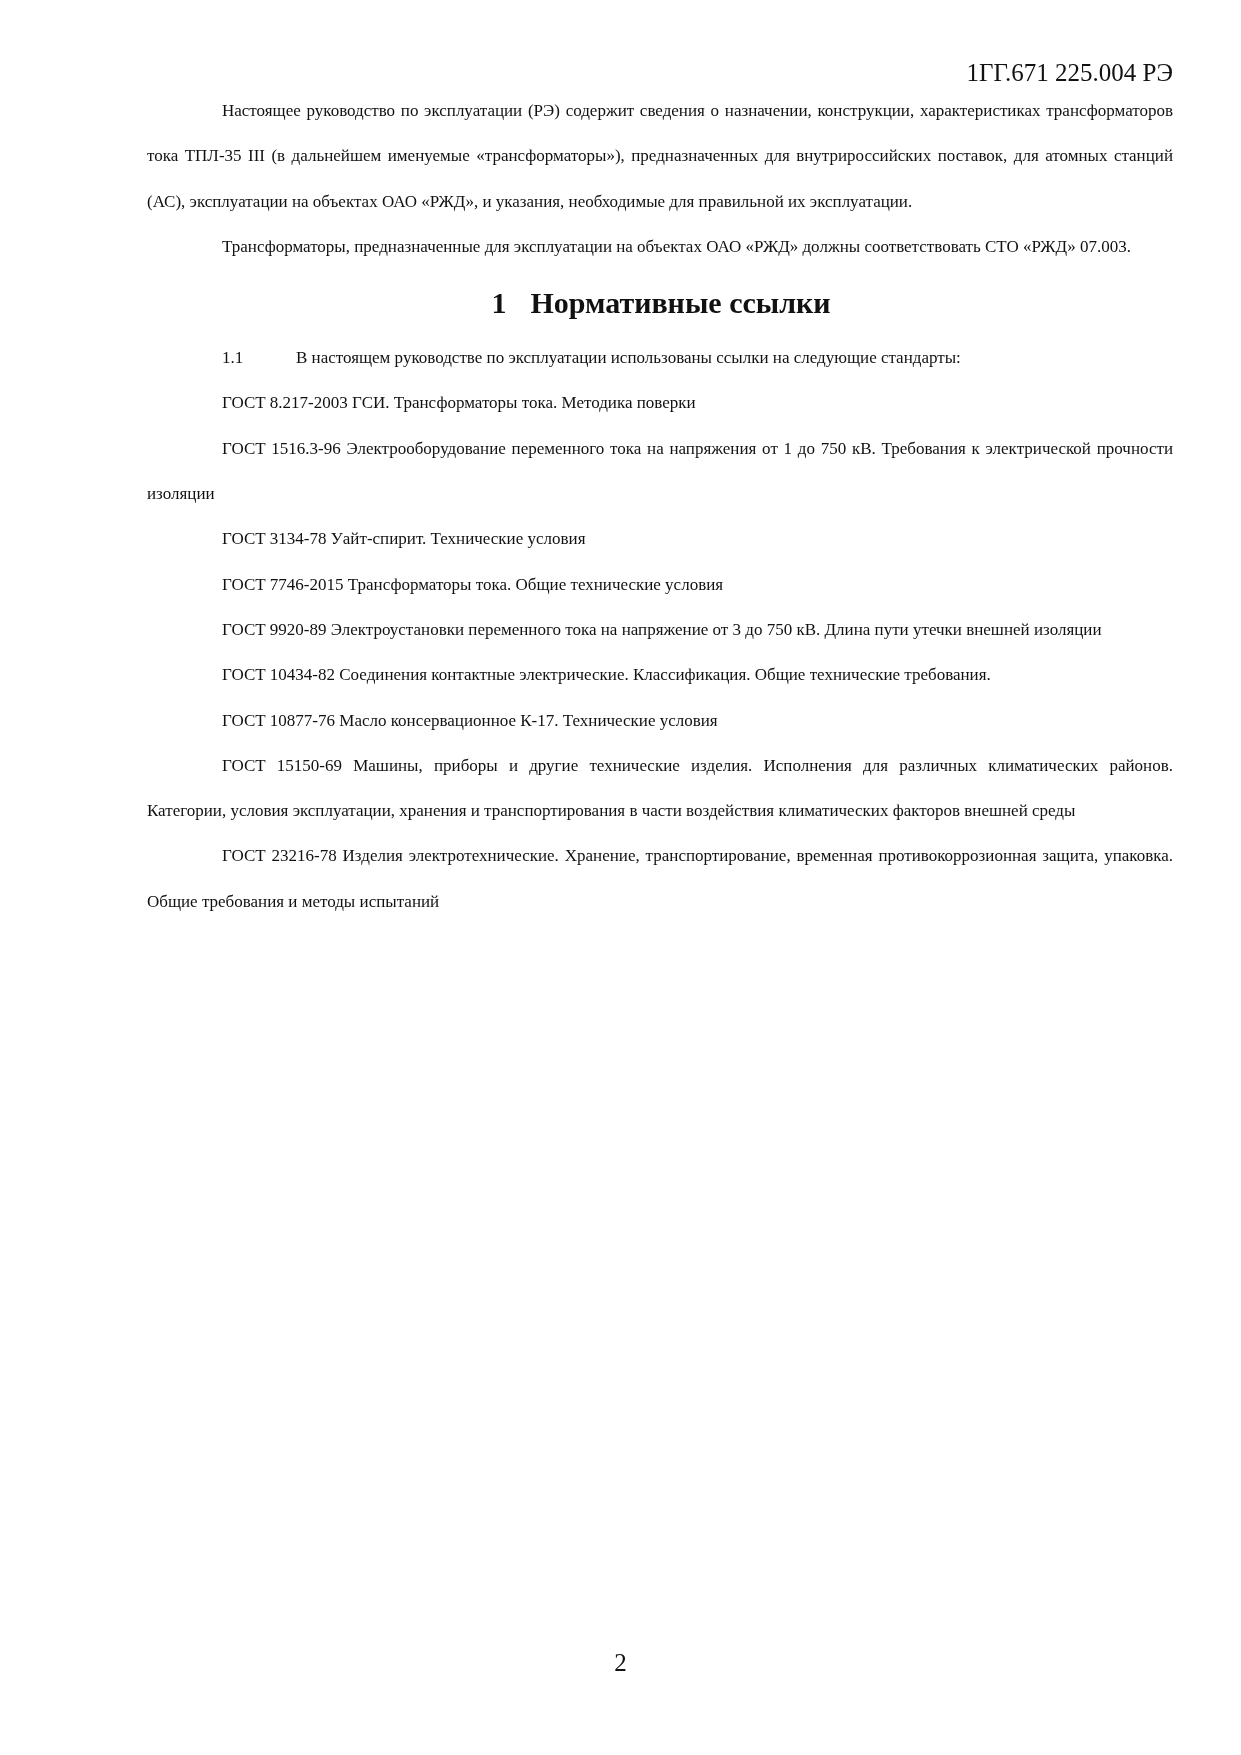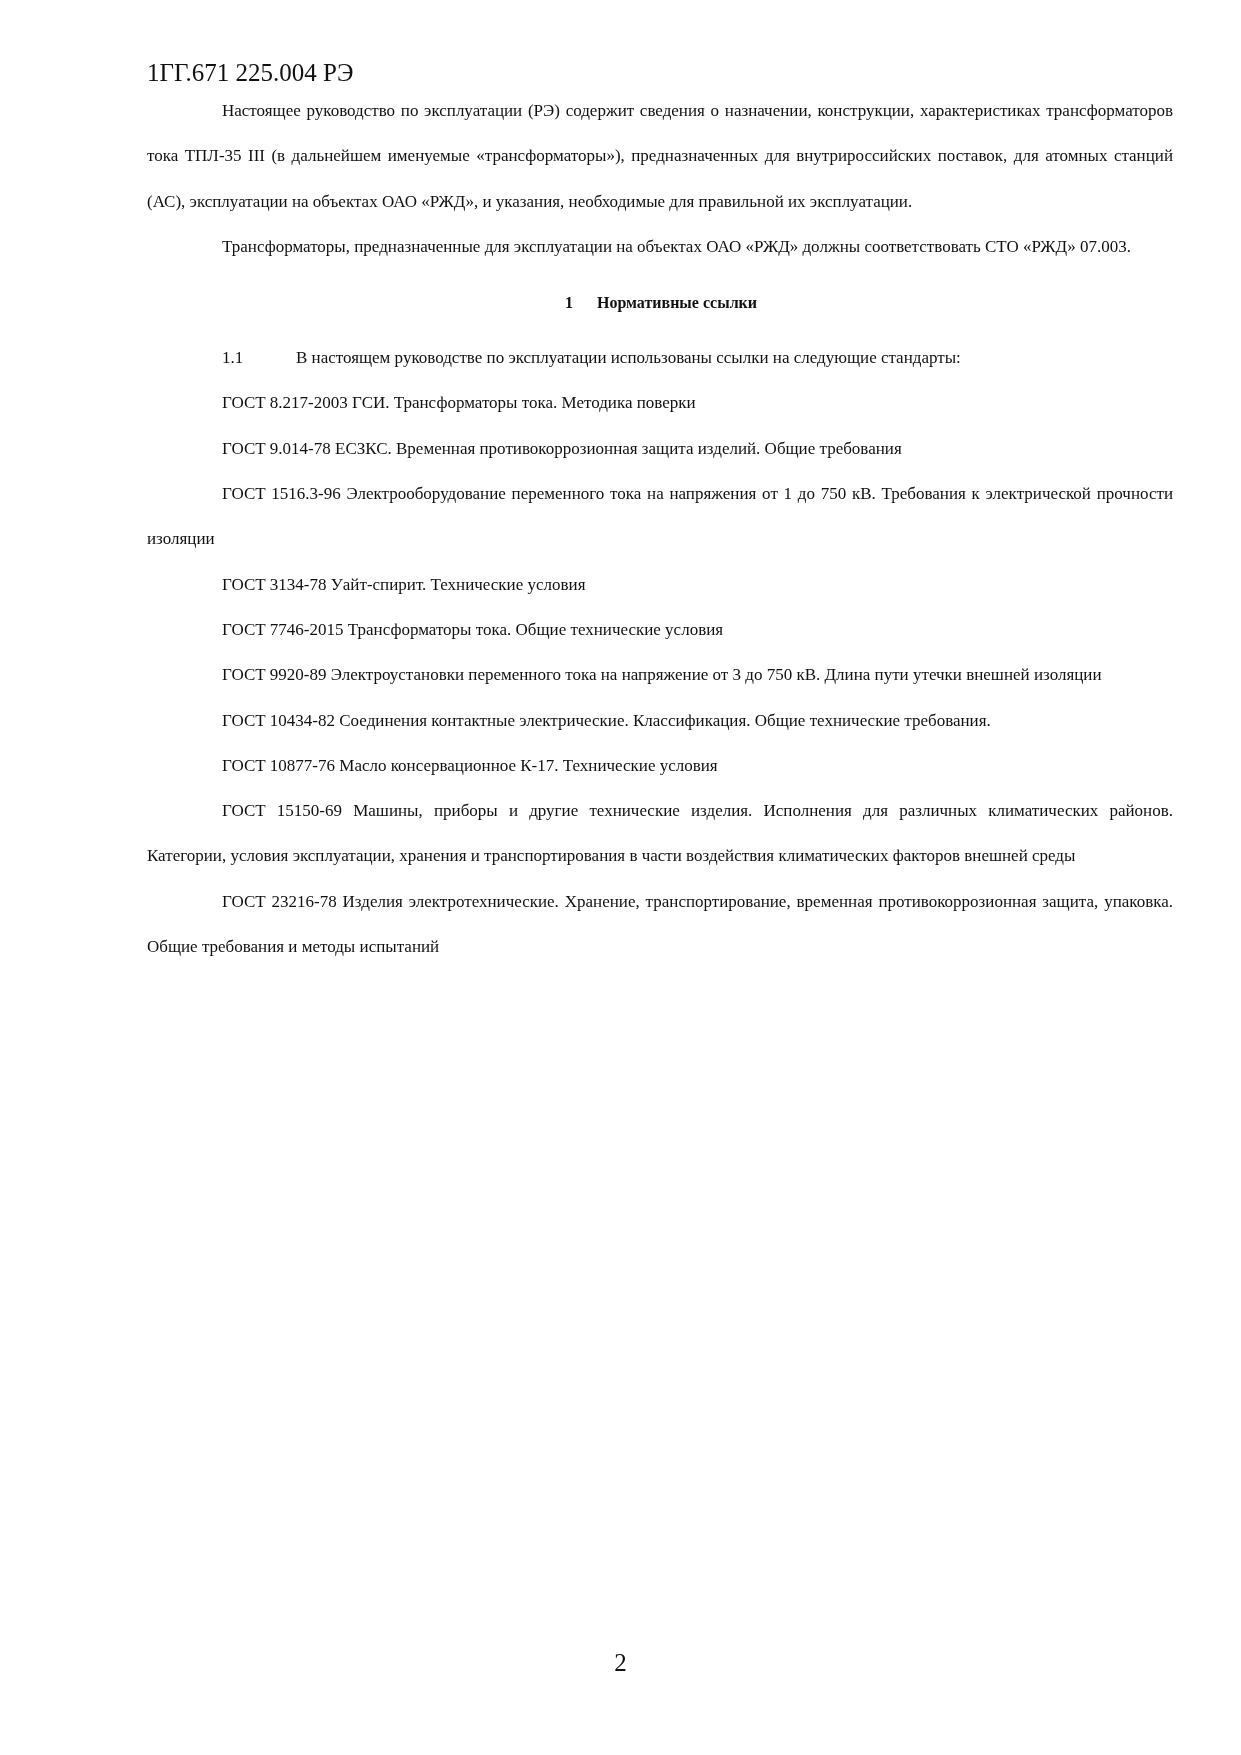--- a/index.html
+++ b/index.html
@@ -15,38 +15,39 @@
       font-family: "Liberation Serif", "DejaVu Serif", serif;
       color: #111111;
     }
     .page {
       position: absolute;
       left: 147px;
       top: 58px;
       width: 1026px;
     }
     .doc-code {
+      text-align: right;
       font-size: 25px;
       line-height: 30px;
       height: 30px;
       margin: 0;
     }
     .p {
       font-size: 17px;
       line-height: 45.3px;
       text-align: justify;
       text-align-last: left;
       margin: 0;
       hyphens: manual;
     }
     .indent {
       text-indent: 75px;
     }
     .heading {
-      font-size: 16px;
+      font-size: 30px;
       font-weight: bold;
       text-align: center;
       line-height: 45px;
       margin: 11px 0 10px 0;
       padding-left: 2px;
     }
     .heading .num {
       display: inline-block;
       margin-right: 24px;
     }
@@ -76,21 +77,20 @@
   <p class="p indent">Трансформаторы, предназначенные для эксплуатации на объектах ОАО «РЖД» должны соответствовать СТО «РЖД» 07.003.</p>
 
   <div class="heading">
     <span class="num">1</span><span>Нормативные ссылки</span>
   </div>
 
   <p class="p indent"><span class="item-num">1.1</span><span>В настоящем руководстве по эксплуатации использованы ссылки на следующие стандарты:</span></p>
 
   <div>
     <p class="p indent">ГОСТ 8.217-2003 ГСИ. Трансформаторы тока. Методика поверки</p>
-    <p class="p indent">ГОСТ 9.014-78 ЕСЗКС. Временная противокоррозионная защита изделий. Общие требования</p>
     <p class="p indent">ГОСТ 1516.3-96 Электрооборудование переменного тока на напряжения от 1 до 750 кВ. Требования к электрической прочности изоляции</p>
     <p class="p indent">ГОСТ 3134-78 Уайт-спирит. Технические условия</p>
     <p class="p indent">ГОСТ 7746-2015 Трансформаторы тока. Общие технические условия</p>
     <p class="p indent">ГОСТ 9920-89 Электроустановки переменного тока на напряжение от 3 до 750 кВ. Длина пути утечки внешней изоляции</p>
     <p class="p indent">ГОСТ 10434-82 Соединения контактные электрические. Классификация. Общие технические требования.</p>
     <p class="p indent">ГОСТ 10877-76 Масло консервационное К-17. Технические условия</p>
     <p class="p indent">ГОСТ 15150-69 Машины, приборы и другие технические изделия. Испол­нения для различных климатических районов. Категории, условия эксплуатации, хранения и транспортирования в части воздействия климатических факторов внешней среды</p>
     <p class="p indent">ГОСТ 23216-78 Изделия электротехнические. Хранение, транспортирова­ние, временная противокоррозионная защита, упаковка. Общие требования и ме­тоды испытаний</p>
   </div>
 </div>

